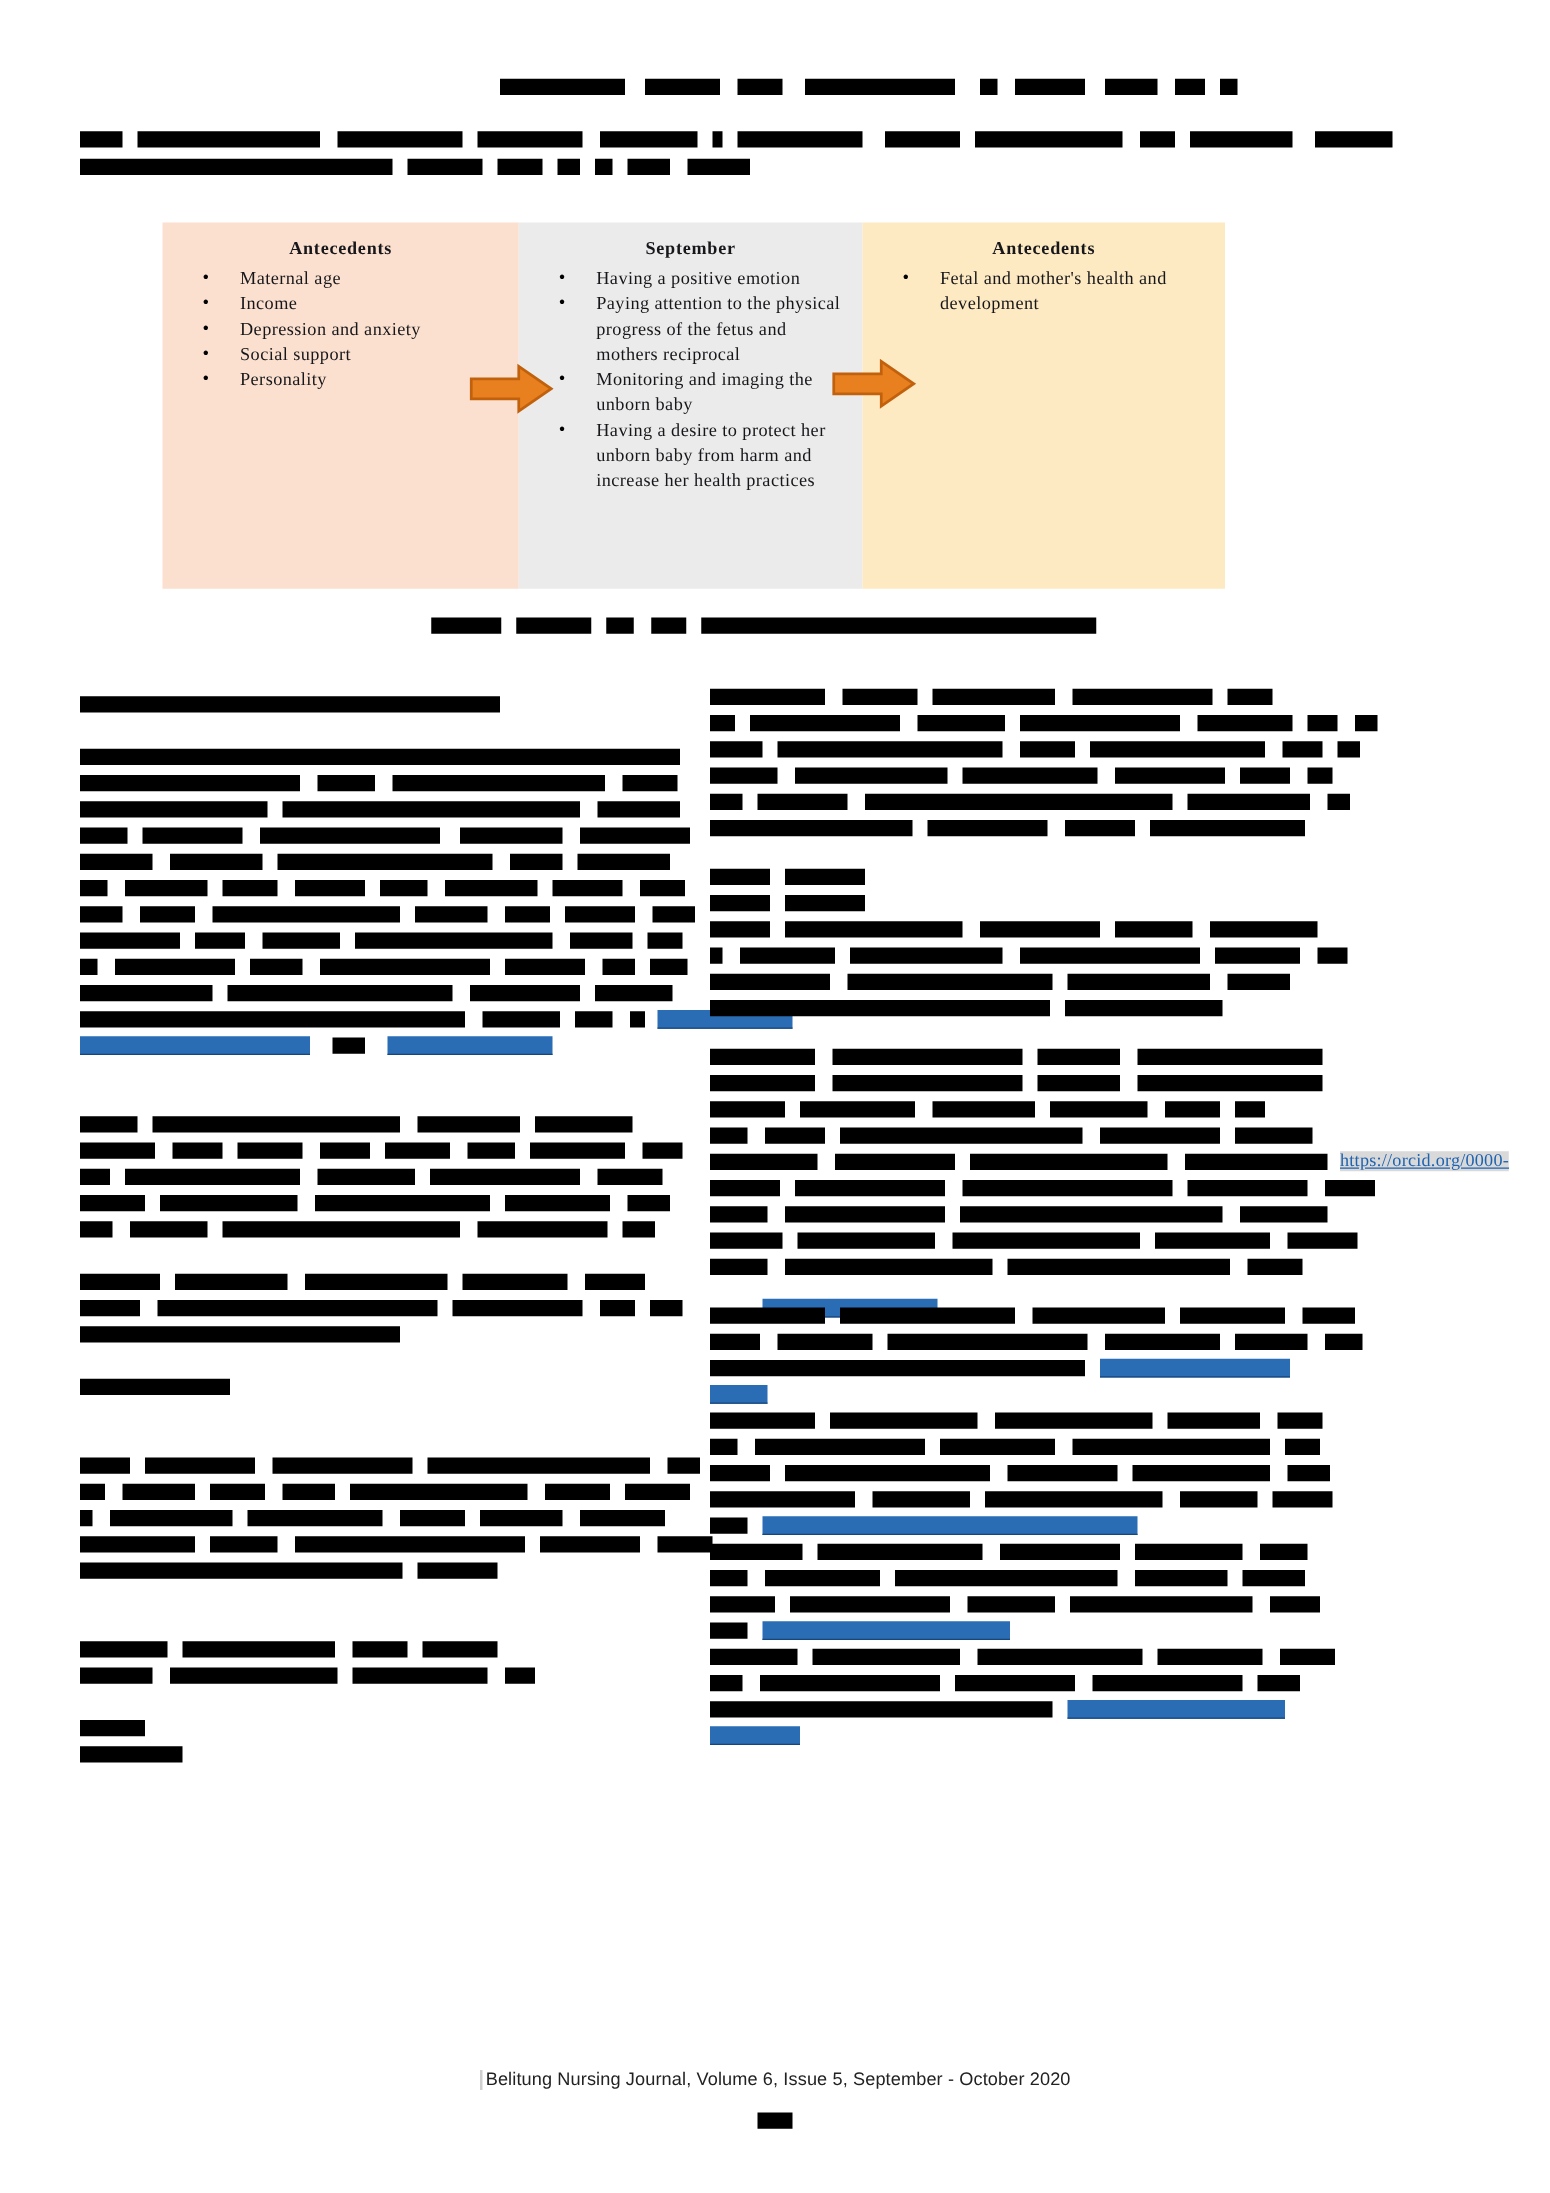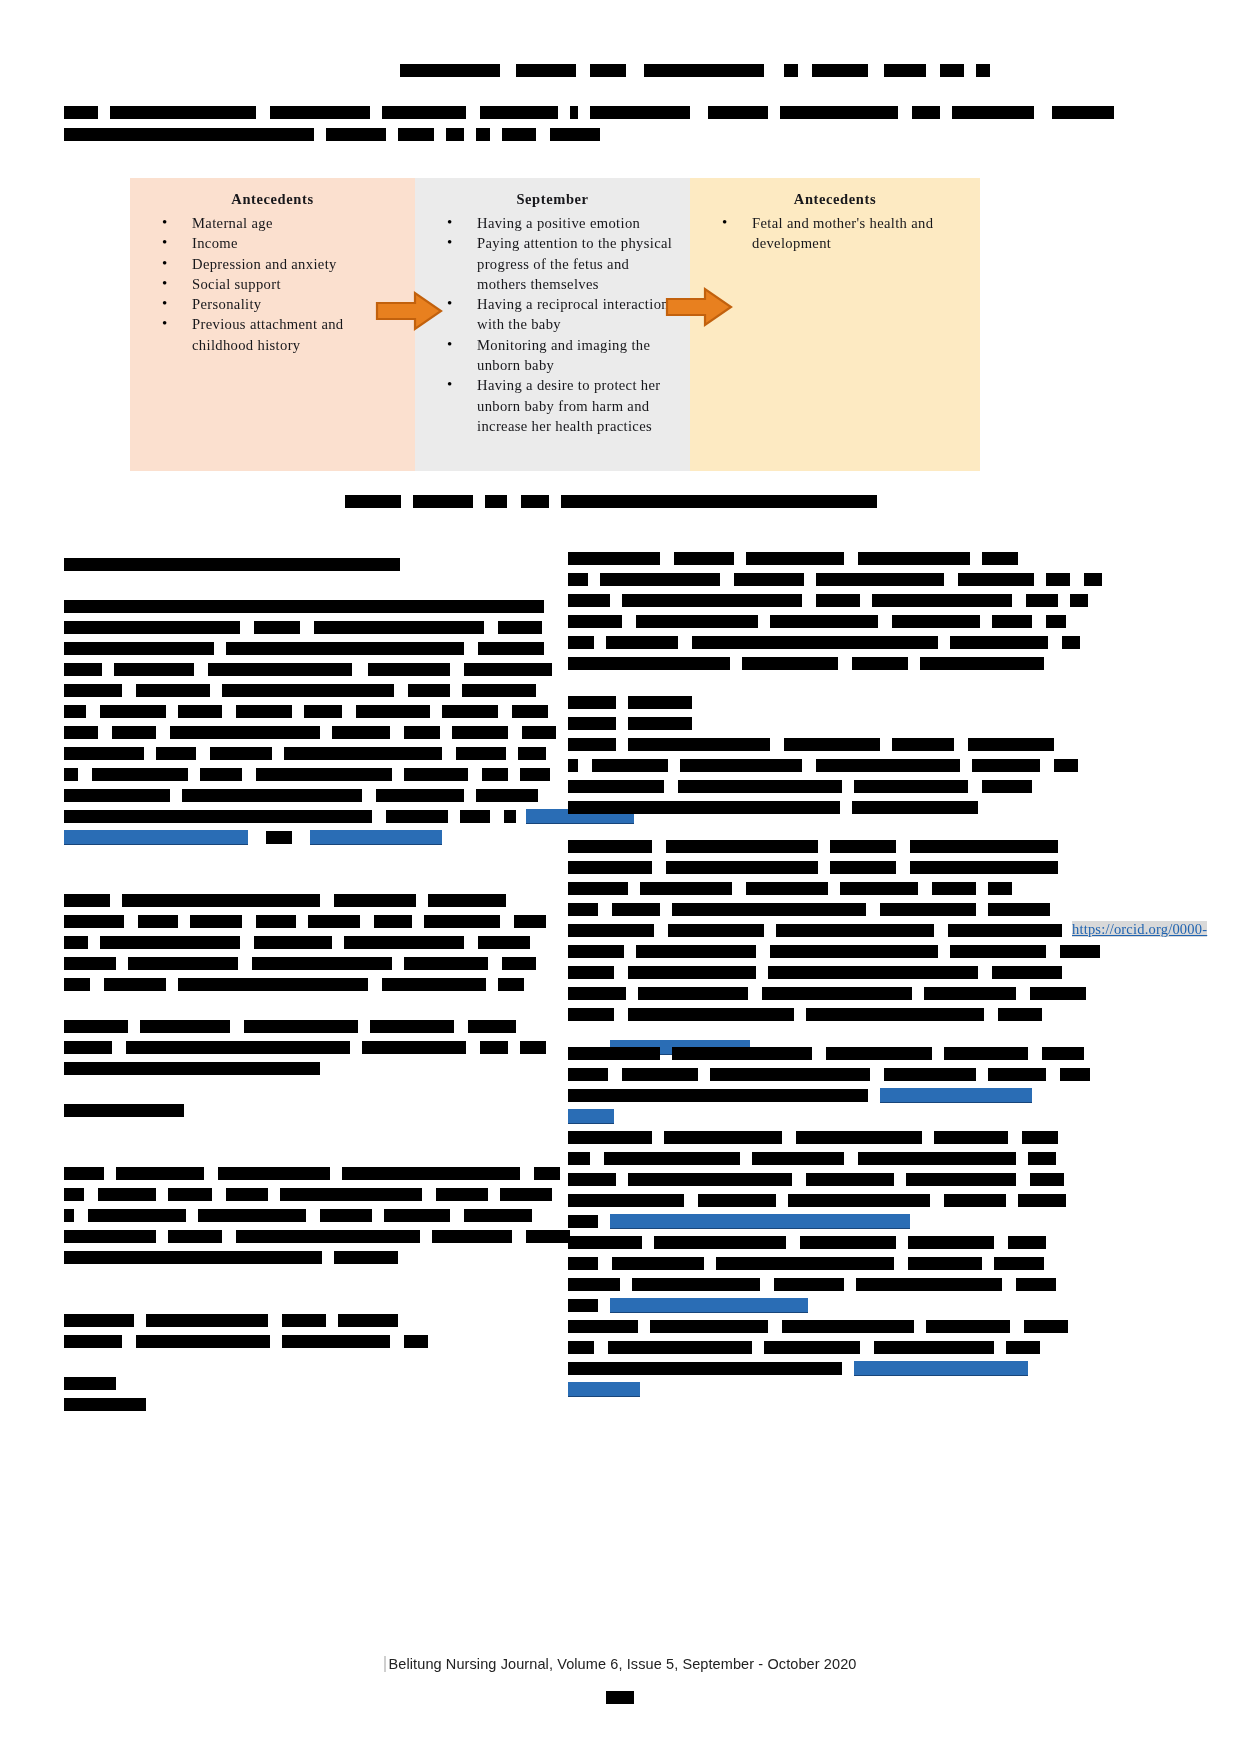--- a/index.html
+++ b/index.html
@@ -117,30 +117,28 @@
 <div id="figure">
 
   <div class="panel" id="panel-antecedents">
     <div class="panel-title">Antecedents</div>
     <ul>
       <li>Maternal age</li>
       <li>Income</li>
       <li>Depression and anxiety</li>
       <li>Social support</li>
       <li>Personality</li>
-      <li>Previous attachment and childhood history</li>
     </ul>
   </div>
 
   <div class="panel" id="panel-attributes">
     <div class="panel-title">September</div>
     <ul>
       <li>Having a positive emotion</li>
-      <li>Paying attention to the physical progress of the fetus and mothers themselves</li>
-      <li>Having a reciprocal interaction with the baby</li>
+      <li>Paying attention to the physical progress of the fetus and mothers reciprocal</li>
       <li>Monitoring and imaging the unborn baby</li>
       <li>Having a desire to protect her unborn baby from harm and increase her health practices</li>
     </ul>
   </div>
 
   <div class="panel" id="panel-consequences">
     <div class="panel-title">Antecedents</div>
     <ul>
       <li>Fetal and mother's health and development</li>
     </ul>

